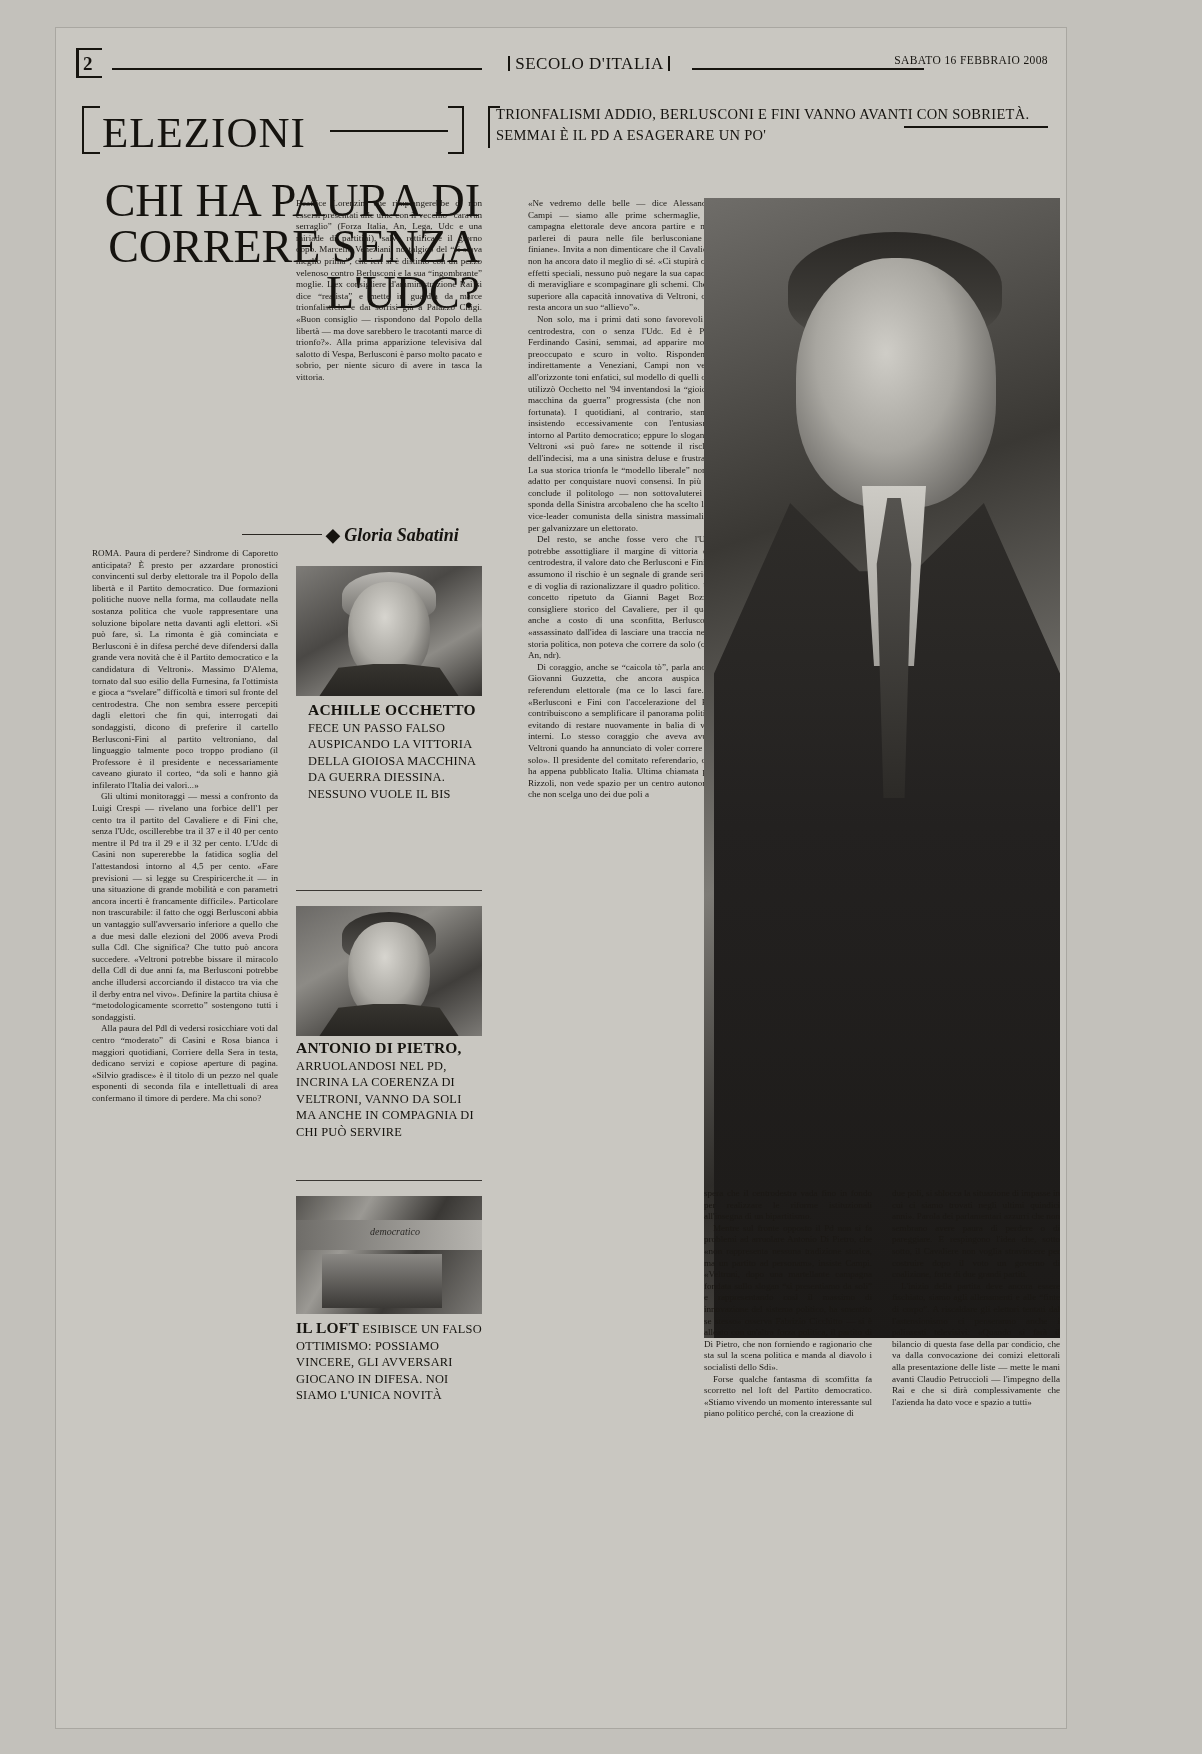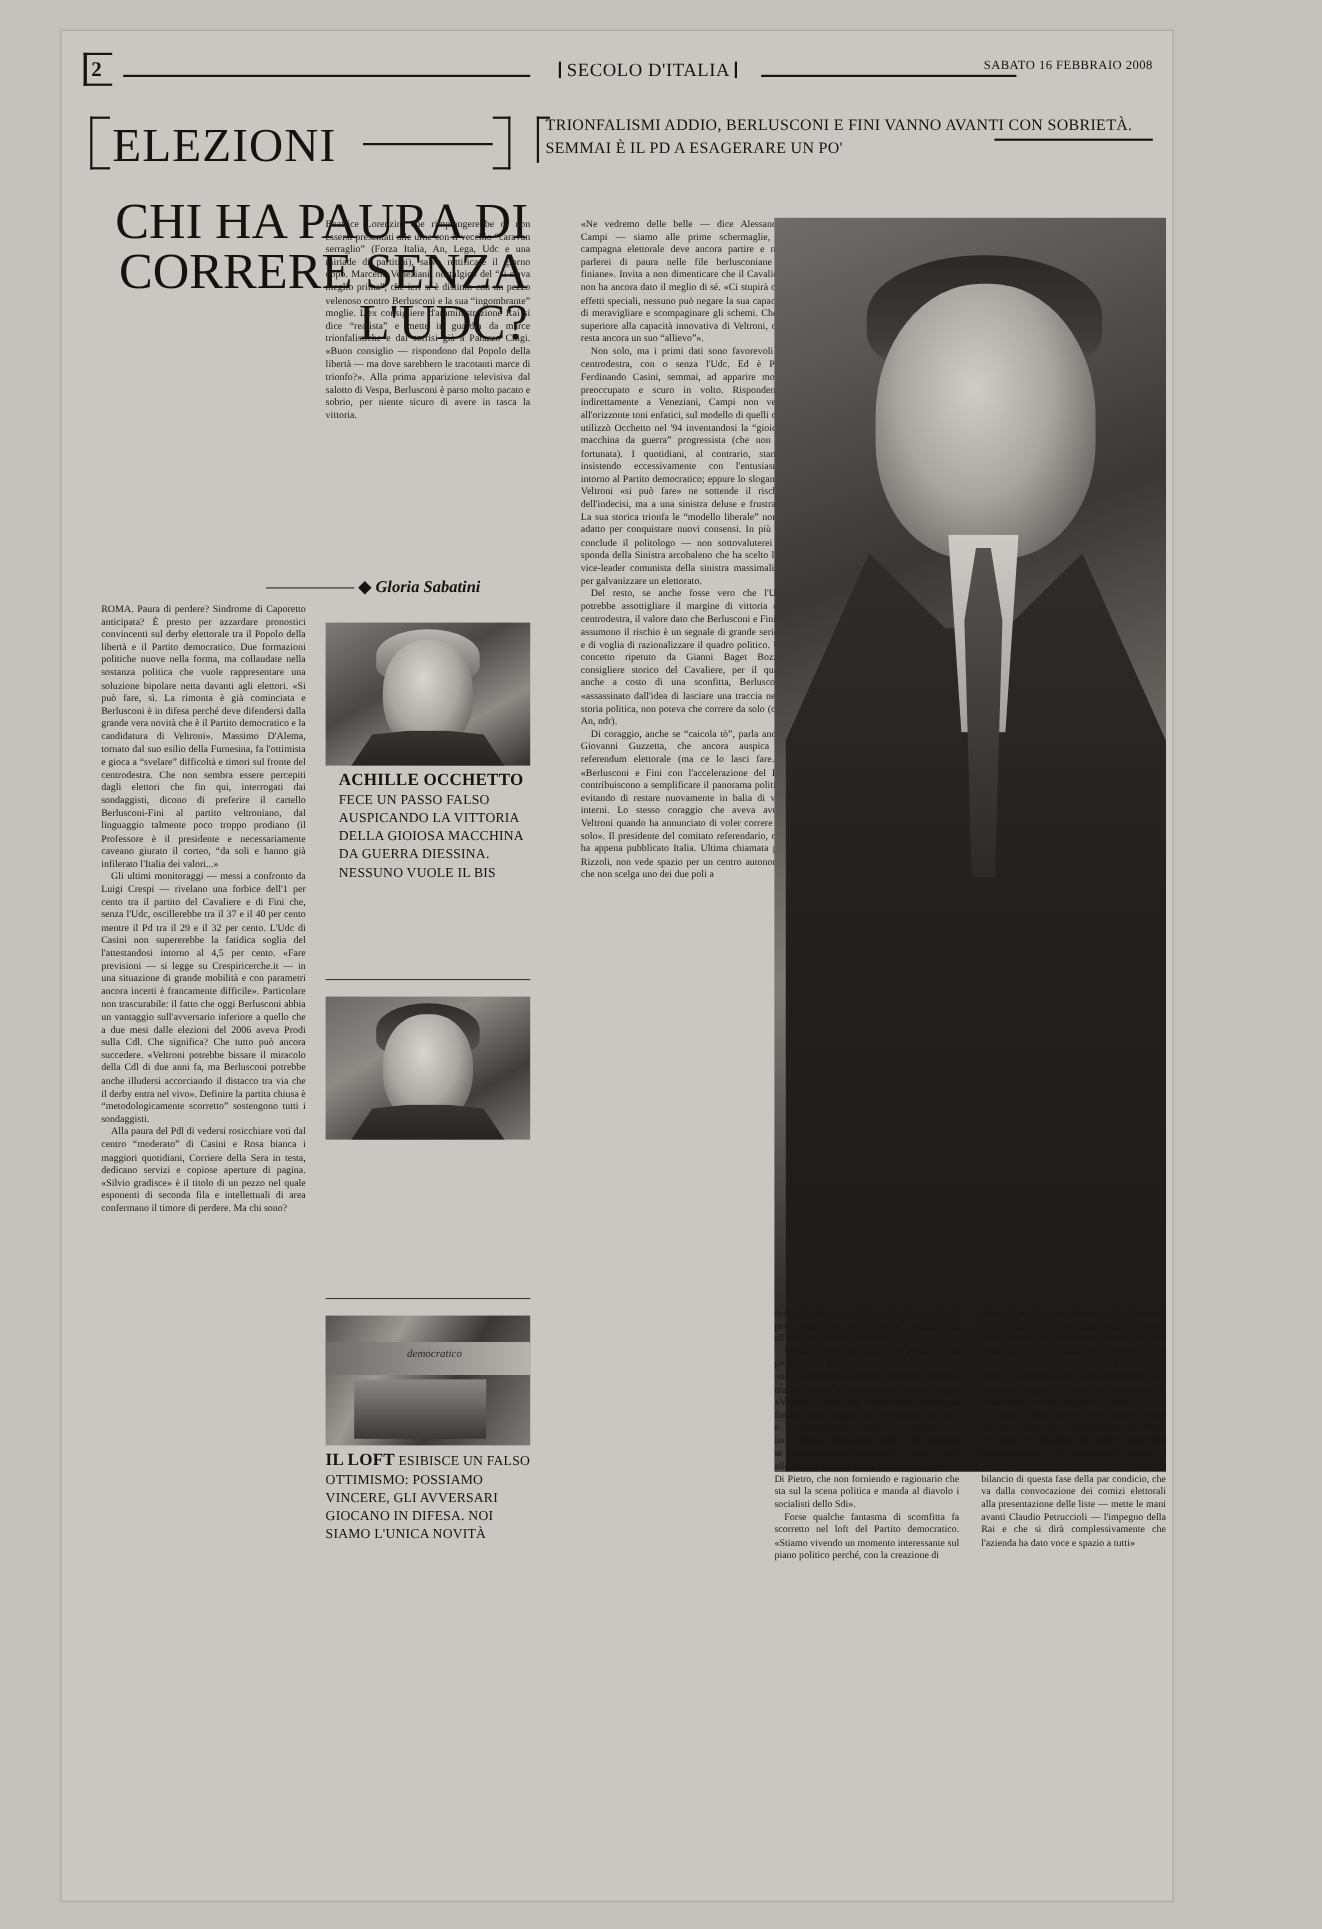--- a/index.html
+++ b/index.html
@@ -99,21 +99,21 @@
     position:absolute;left:36px;top:316px;width:388px;
     text-align:right;
     font-size:26px;line-height:36px;
     font-family:"Liberation Serif",serif;
   }
   .byline-rule{
     position:absolute;left:186px;top:506px;width:80px;height:1px;background:#2a2722;
   }
   .byline{
     position:absolute;left:270px;top:496px;width:160px;
-    font-size:15px;font-style:italic;font-weight:bold;
+    font-size:18px;font-style:italic;font-weight:bold;
   }
   .byline .diamond{font-style:normal;}
   
   .col{
     position:absolute;
     font-size:9.1px;
     line-height:11.6px;
     text-align:justify;
     color:#1b1814;
     font-family:"Liberation Serif",serif;
@@ -267,20 +267,24 @@
       <span class="name">ACHILLE OCCHETTO</span>
       <span>FECE UN PASSO FALSO AUSPICANDO LA VITTORIA DELLA GIOIOSA MACCHINA DA GUERRA DIESSINA. NESSUNO VUOLE IL BIS</span>
     </div>
     <div class="cap-rule" style="top:862px;"></div>
 
     <div class="photo photo-2">
       <div class="mini-hair dark"></div>
       <div class="mini-face"></div>
       <div class="mini-suit"></div>
     </div>
+    <div class="caption cap-2">
+      <span class="name">ANTONIO DI PIETRO,</span>
+      <span>ARRUOLANDOSI NEL PD, INCRINA LA COERENZA DI VELTRONI, VANNO DA SOLI MA ANCHE IN COMPAGNIA DI CHI PUÒ SERVIRE</span>
+    </div>
     <div class="cap-rule" style="top:1152px;"></div>
 
     <div class="col c2b" style="height:0;overflow:hidden;"></div>
 
     <div class="photo photo-3">
       <div class="loft-banner"></div>
       <div class="loft-text">democratico</div>
       <div class="loft-shape"></div>
     </div>
     <div class="caption cap-3">

